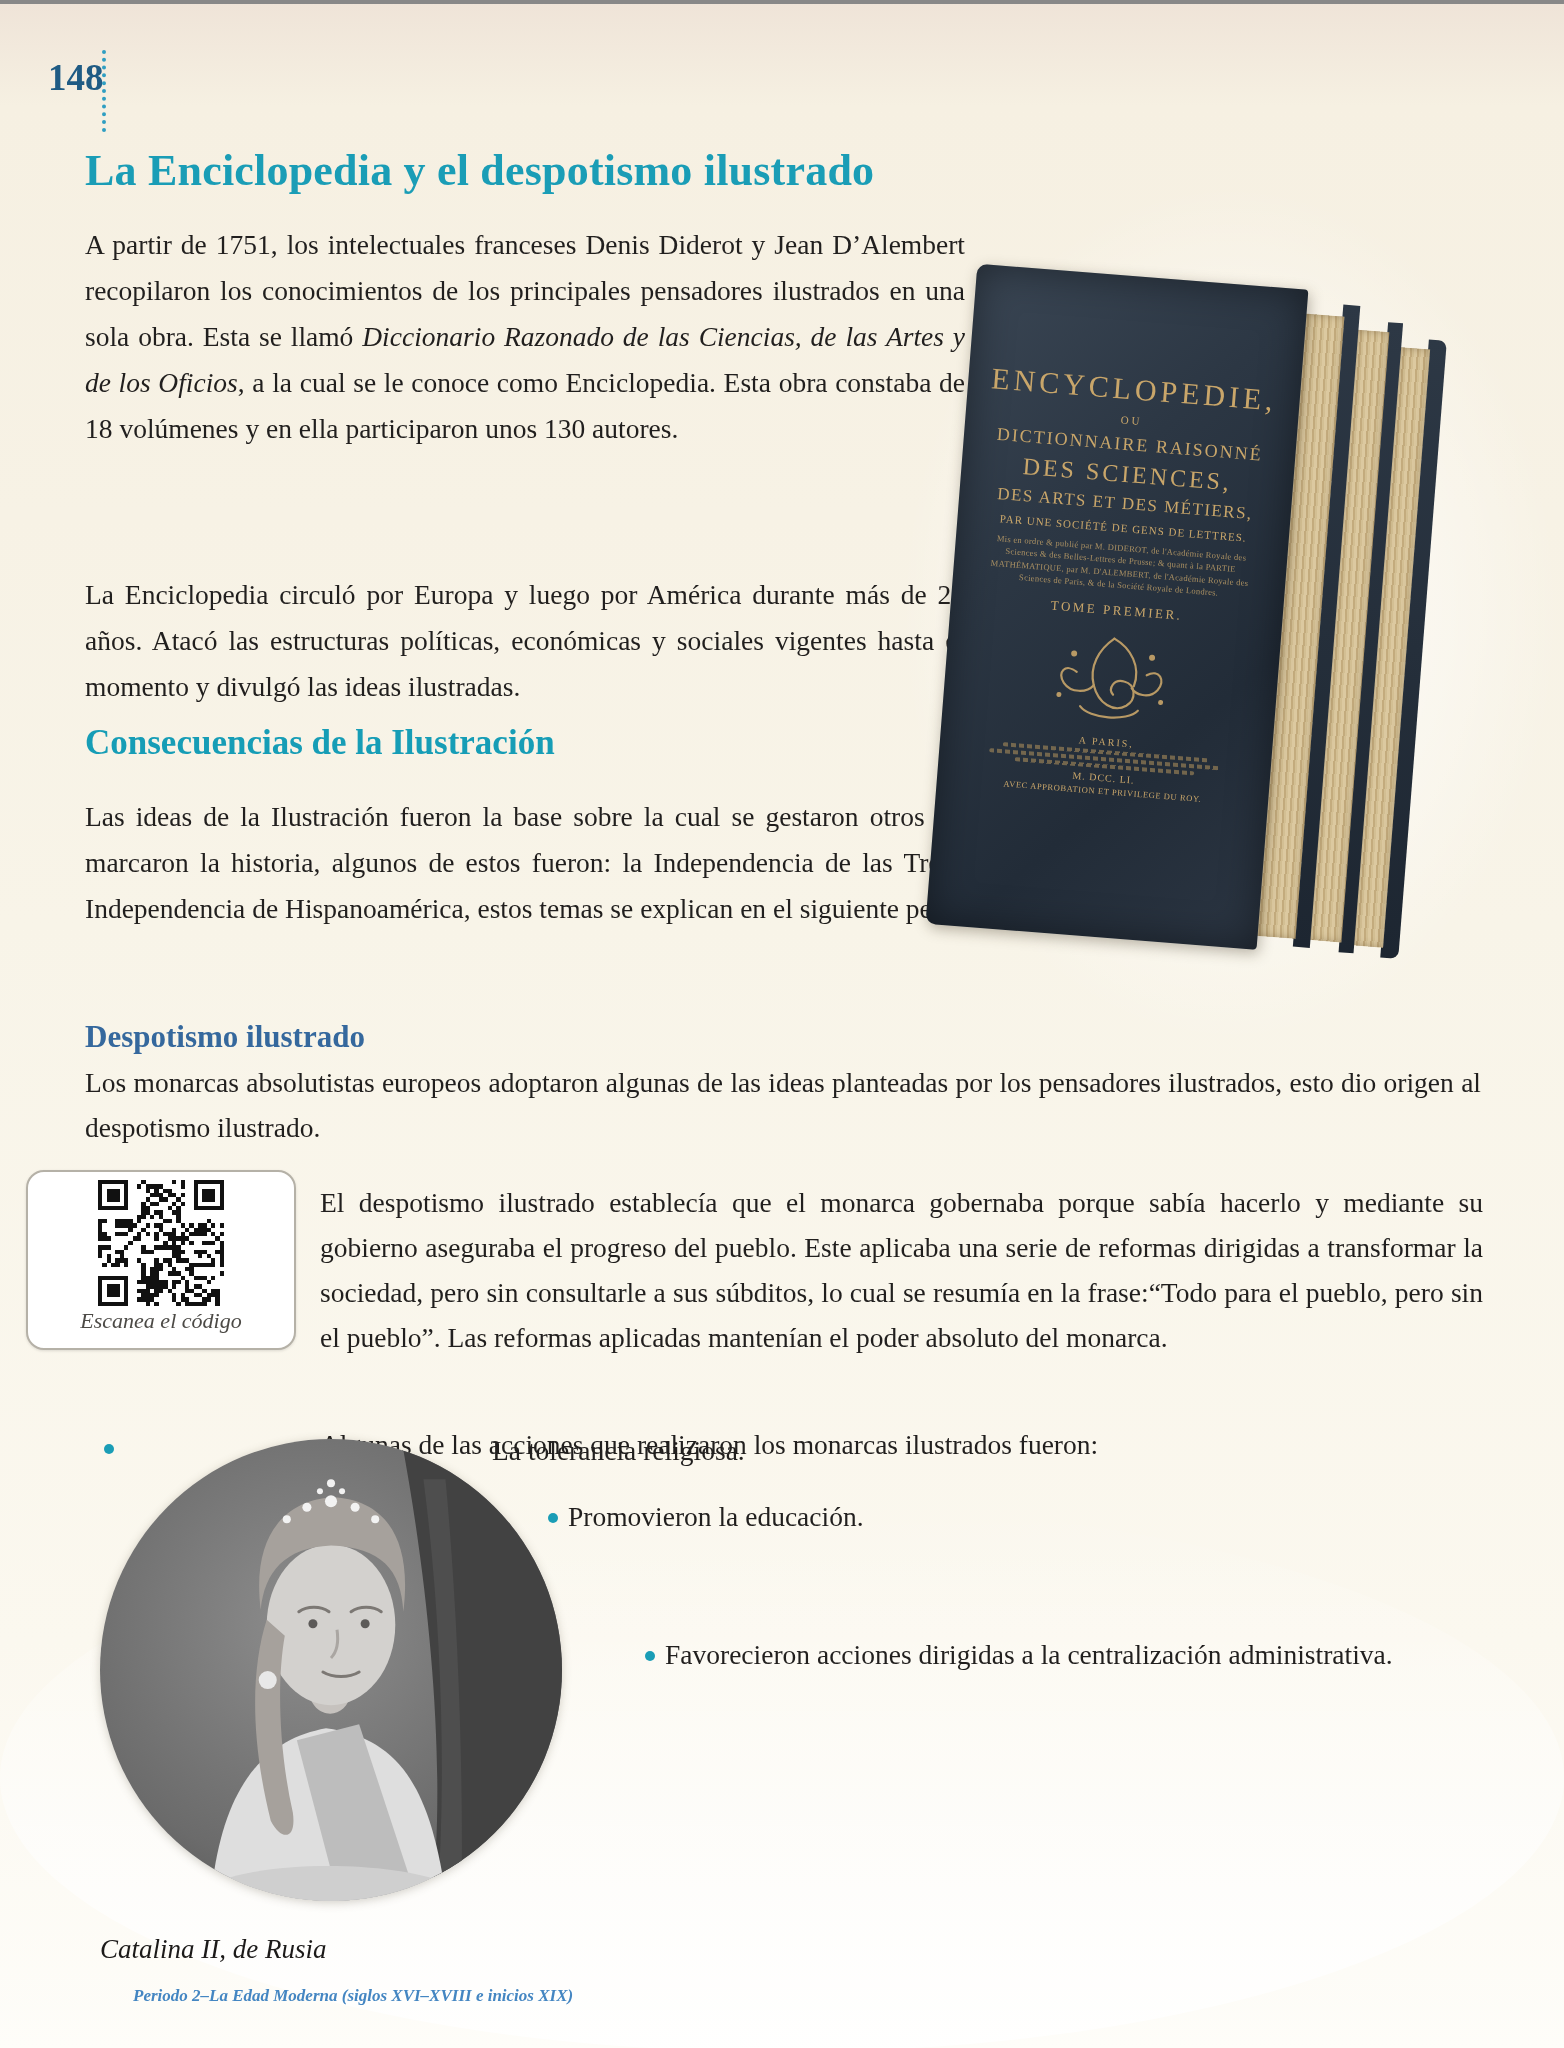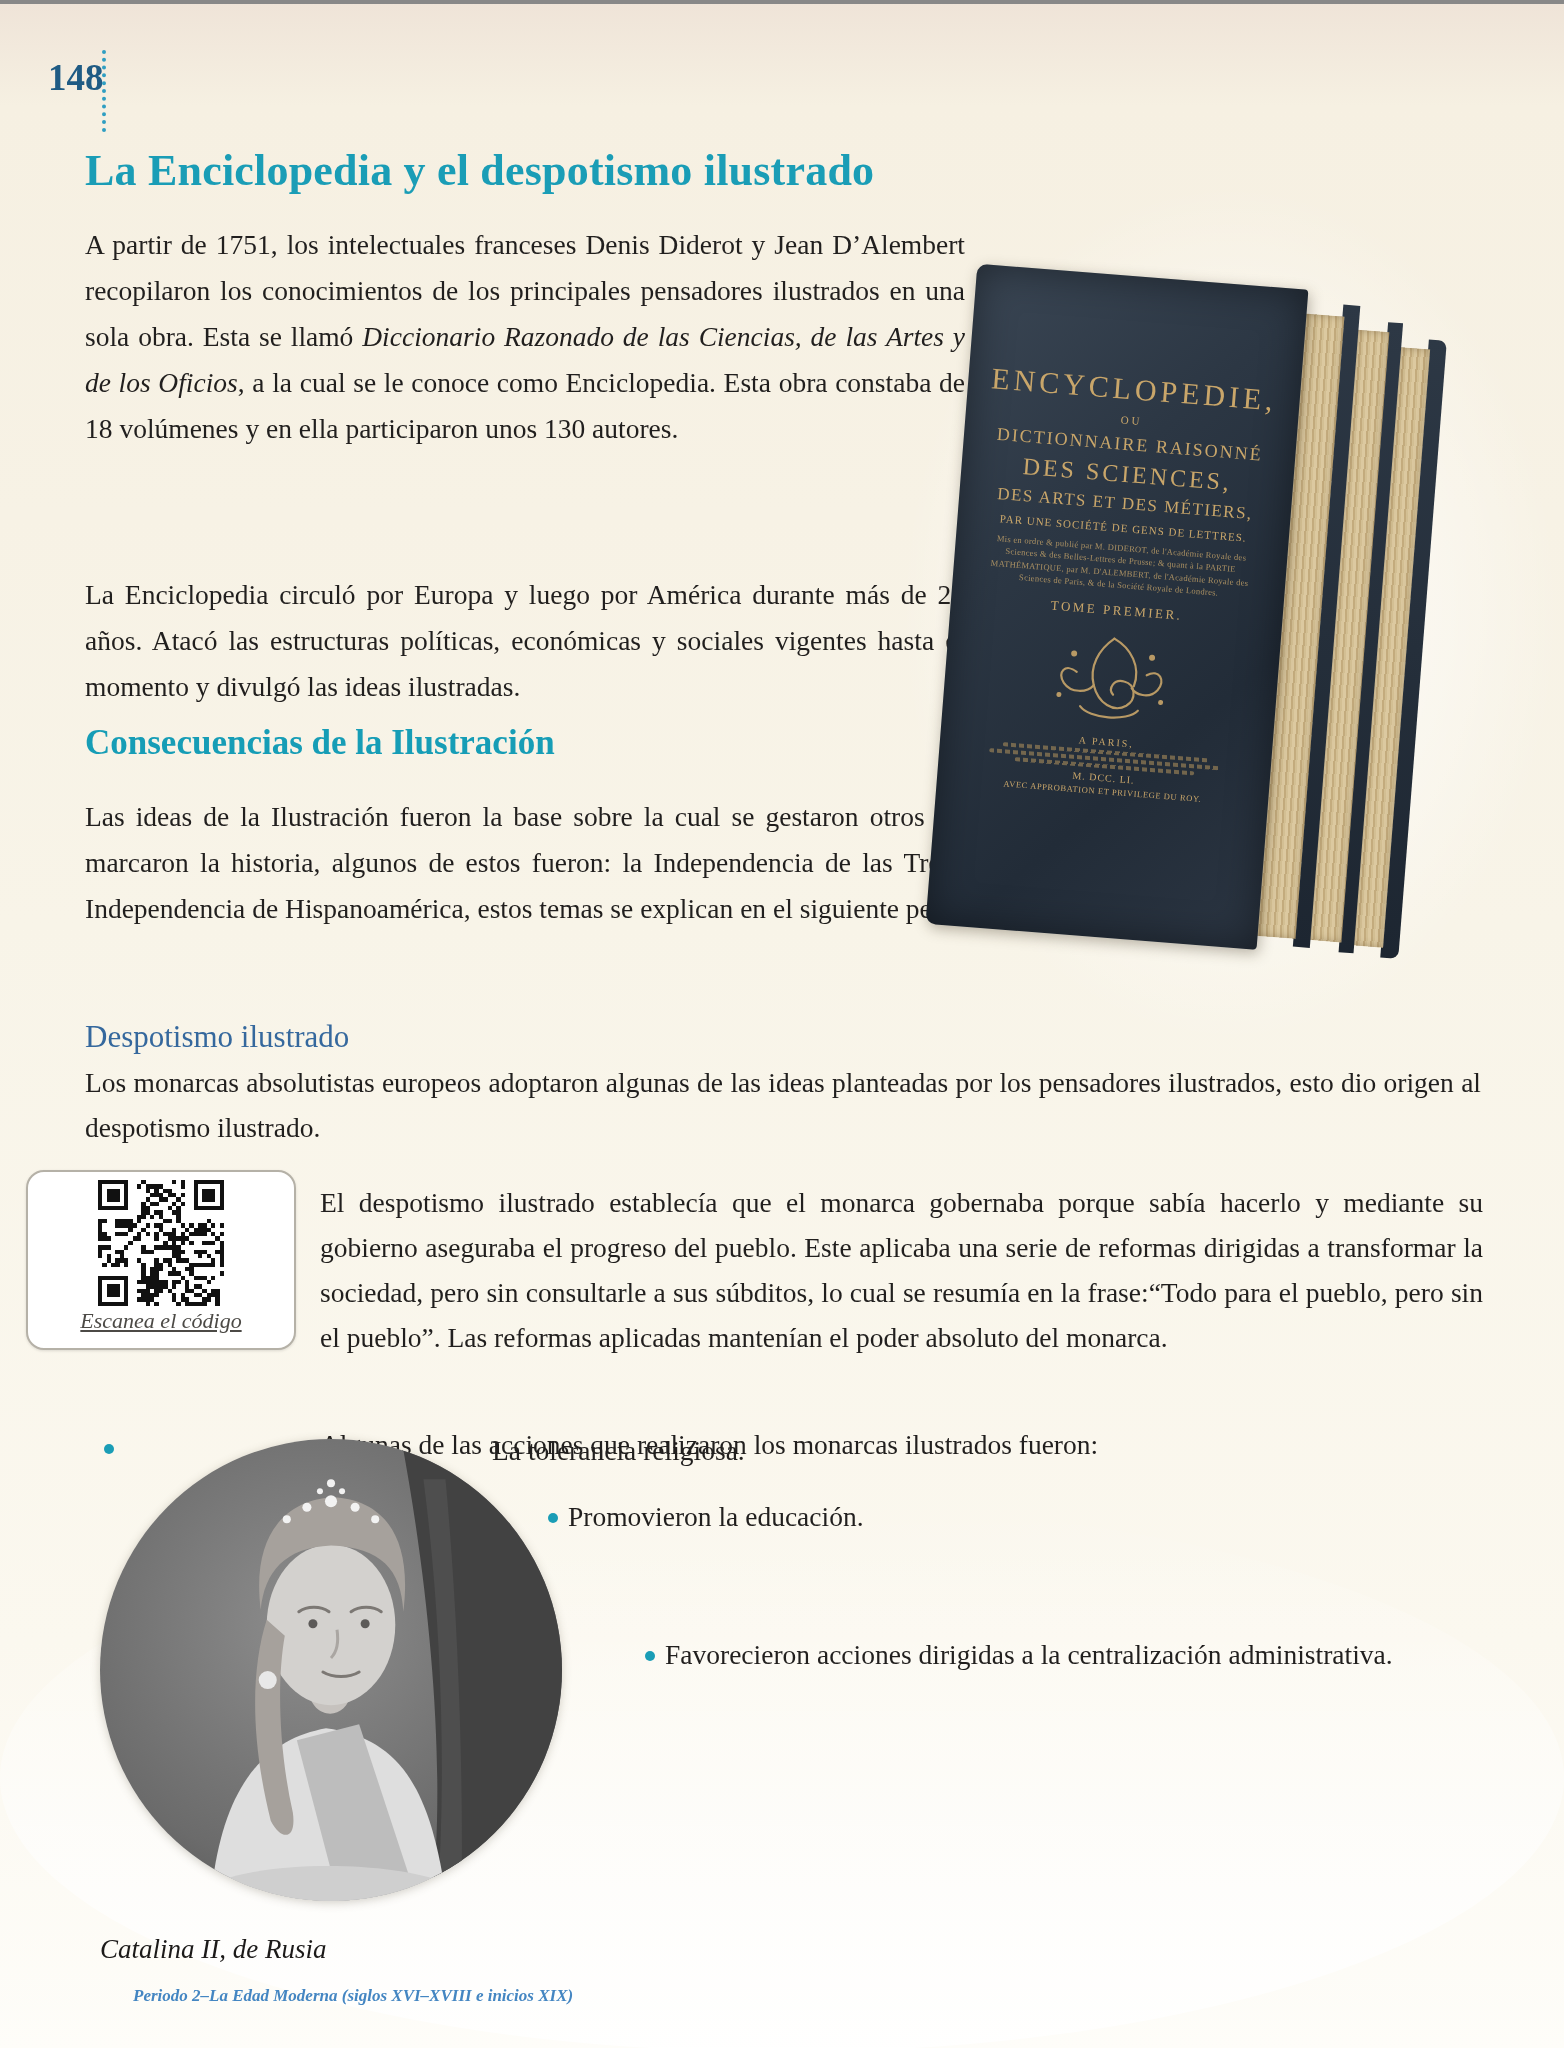--- a/index.html
+++ b/index.html
@@ -22,36 +22,36 @@
   .para{position:absolute;font-size:27.5px;line-height:46px;text-align:justify;}
   .p1{left:85px;top:190px;width:880px;}
   .p2{left:85px;top:540px;width:880px;}
   .p3{left:85px;top:762px;width:1045px;}
   .p4{left:85px;top:1028px;width:1396px;line-height:45px;}
   .p5{left:320px;top:1148px;width:1163px;line-height:45px;}
   .p6{left:570px;top:1742px;width:915px;line-height:52px;}
   .acciones{left:320px;top:1390px;width:1163px;text-align:left;}
 
   .h-teal{position:absolute;left:85px;top:690px;font-size:35px;font-weight:bold;color:#169db6;}
-  .h-steel{position:absolute;left:85px;top:984px;font-size:31px;font-weight:normal;color:#35689d;}
+  .h-steel{position:absolute;left:85px;top:984px;font-size:31px;font-weight:bold;color:#35689d;}
 
   .bullet-item{position:absolute;font-size:27.5px;line-height:45px;}
   .b1{left:492px;top:1424px;}
   .b2{left:548px;top:1490px;}
   .b3{left:600px;top:1558px;}
   .b4{left:645px;top:1628px;width:838px;text-align:justify;}
   .dot{display:inline-block;width:10px;height:10px;border-radius:50%;background:#1a9db6;vertical-align:middle;margin-right:10px;margin-top:-4px;}
   .lone-dot{position:absolute;left:104px;top:1440px;width:10px;height:10px;border-radius:50%;background:#1a9db6;}
 
   
   .qrbox{position:absolute;left:26px;top:1166px;width:270px;height:180px;background:#fff;
     border:2px solid #b5b1a7;border-radius:18px;box-shadow:0 1px 3px rgba(0,0,0,.12);
     display:flex;flex-direction:column;align-items:center;justify-content:flex-start;padding-top:8px;box-sizing:border-box;}
   .qrbox svg{width:126px;height:126px;}
-  .qrcaption{font-size:22px;font-style:italic;color:#4c4a46;margin-top:2px;text-decoration:underline;}
+  .qrcaption{font-size:22px;font-style:italic;color:#4c4a46;margin-top:2px;}
 
   
   .book{position:absolute;left:975px;top:262px;width:505px;height:705px;transform:rotate(4.5deg);transform-origin:30px 30px;}
   .cover{position:absolute;left:0;top:0;width:332px;height:662px;border-radius:10px 4px 4px 10px;
     background:linear-gradient(135deg,#3a4654 0%,#2c3744 35%,#222c38 70%,#2b3542 100%);
     box-shadow:inset 0 0 40px rgba(0,0,0,.45), 2px 4px 14px rgba(60,50,30,.35);
     color:#c9a66a;text-align:center;box-sizing:border-box;padding-top:96px;}
   .cover .l1{font-size:30px;letter-spacing:4px;}
   .cover .l2{font-size:11px;letter-spacing:3px;margin-top:8px;}
   .cover .l3{font-size:18px;letter-spacing:2px;margin-top:8px;}

